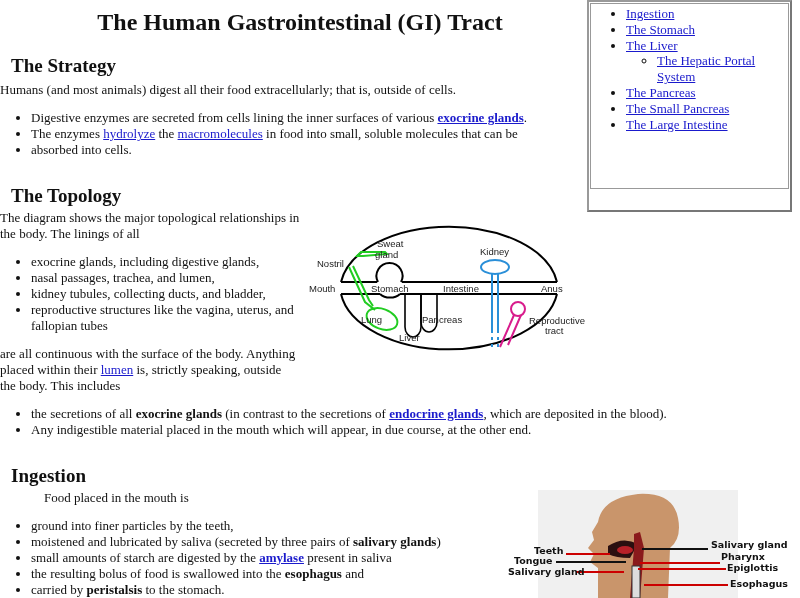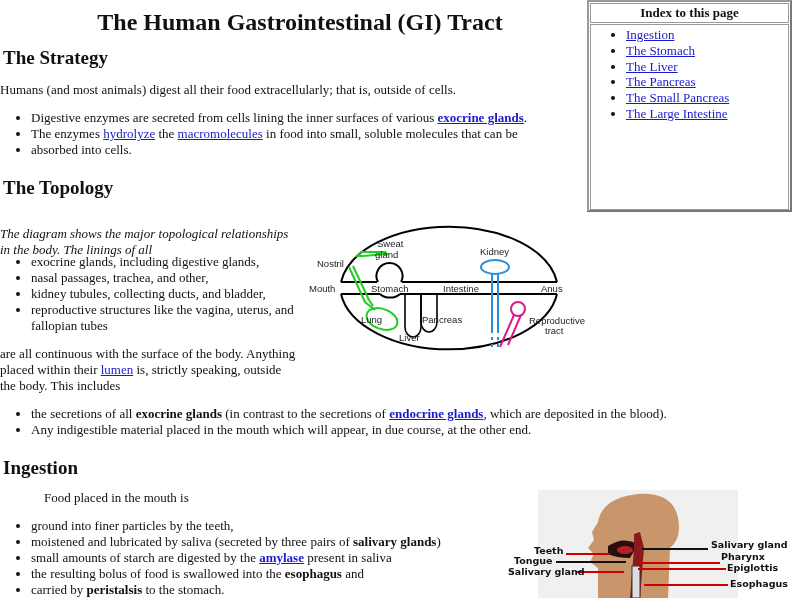--- a/index.html
+++ b/index.html
@@ -5,21 +5,21 @@
   html, body { margin: 0; padding: 0; background: #ffffff; }
   body {
     width: 800px; height: 598px; overflow: hidden; position: relative;
     font-family: "Liberation Serif", "DejaVu Serif", serif;
     font-size: 13px; color: #111; line-height: 16px;
   }
   a { color: #1a1acc; text-decoration: underline; }
   a.strong { font-weight: bold; }
   h1 { position: absolute; left: 0; top: 3px; width: 590px; margin: 5px;
        text-align: center; font-size: 24px; line-height: 28px; font-weight: bold; }
-  h2 { margin: 3px; font-size: 19px; line-height: 22px; font-weight: bold; }
+  h2 { margin: 11px; font-size: 19px; line-height: 22px; font-weight: bold; }
   p { margin: 0; }
   ul { margin: 0; padding-left: 31px; list-style: disc; }
   ul li { margin: 0; }
   .abs { position: absolute; }
 
   
   #index {
     position: absolute; left: 587px; top: 0px; width: 205px; height: 212px;
     border: 2px solid #999; border-right-color:#777; border-bottom-color:#777; box-sizing: border-box;
     background: #fff;
@@ -40,48 +40,50 @@
   
   #head-figure { position: absolute; left: 498px; top: 488px; width: 302px; height: 110px; }
   .head-label { font-family: "DejaVu Sans", sans-serif; font-size: 9.5px; font-weight: bold; fill: #111; }
 </style>
 </head>
 <body>
 
 <h1>The Human Gastrointestinal (GI) Tract</h1>
 
 <div id="index">
-  <div class="hdr">Index to this page</div>
   <div class="body">
     <ul>
       <li><a href="#">Ingestion</a></li>
       <li><a href="#">The Stomach</a>
       </li>
       <li><a href="#">The Liver</a>
+        <ul>
+          <li><a href="#">The Hepatic Portal System</a></li>
+        </ul>
       </li>
       <li><a href="#">The Pancreas</a></li>
       <li><a href="#">The Small Pancreas</a></li>
       <li><a href="#">The Large Intestine</a></li>
     </ul>
   </div>
 </div>
 
 <h2 class="abs" style="left:0; top:44px;">The Strategy</h2>
 <p class="abs" style="left:0; top:82px;">Humans (and most animals) digest all their food extracellularly; that is, outside of cells.</p>
 <ul class="abs" style="left:0; top:110px;">
   <li><span>Digestive enzymes are secreted from cells lining the inner surfaces of various </span><a href="#" class="strong">exocrine glands</a><span>.</span></li>
   <li><span>The enzymes </span><a href="#">hydrolyze</a><span> the </span><a href="#">macromolecules</a><span> in food into small, soluble molecules that can be</span></li>
   <li><span>absorbed into cells.</span></li>
 </ul>
 
 <h2 class="abs" style="left:0; top:174px;">The Topology</h2>
-<p class="abs" style="left:0; top:226px; width:300px;font-style:italic;">The diagram shows the major topological relationships in the body. The linings of all</p>
+<p class="abs" style="left:0; top:210px; width:300px;">The diagram shows the major topological relationships in the body. The linings of all</p>
 <ul class="abs" style="left:0; top:254px; width:300px;">
   <li>exocrine glands, including digestive glands,</li>
-  <li>nasal passages, trachea, and other,</li>
+  <li>nasal passages, trachea, and lumen,</li>
   <li>kidney tubules, collecting ducts, and bladder,</li>
   <li>reproductive structures like the vagina, uterus, and fallopian tubes</li>
 </ul>
 <p class="abs" style="left:0; top:346px; width:300px;"><span>are all continuous with the surface of the body. Anything placed within their </span><a href="#">lumen</a><span> is, strictly speaking, outside the body. This includes</span></p>
 
 <svg id="topo-diagram" width="285" height="160" viewBox="0 0 285 160">
 
   <path d="M 36 70 A 109 64 0 0 1 252 70" fill="none" stroke="#000" stroke-width="2"></path>
   <path d="M 36 82 A 109 64 0 0 0 252 82" fill="none" stroke="#000" stroke-width="2"></path>
 

